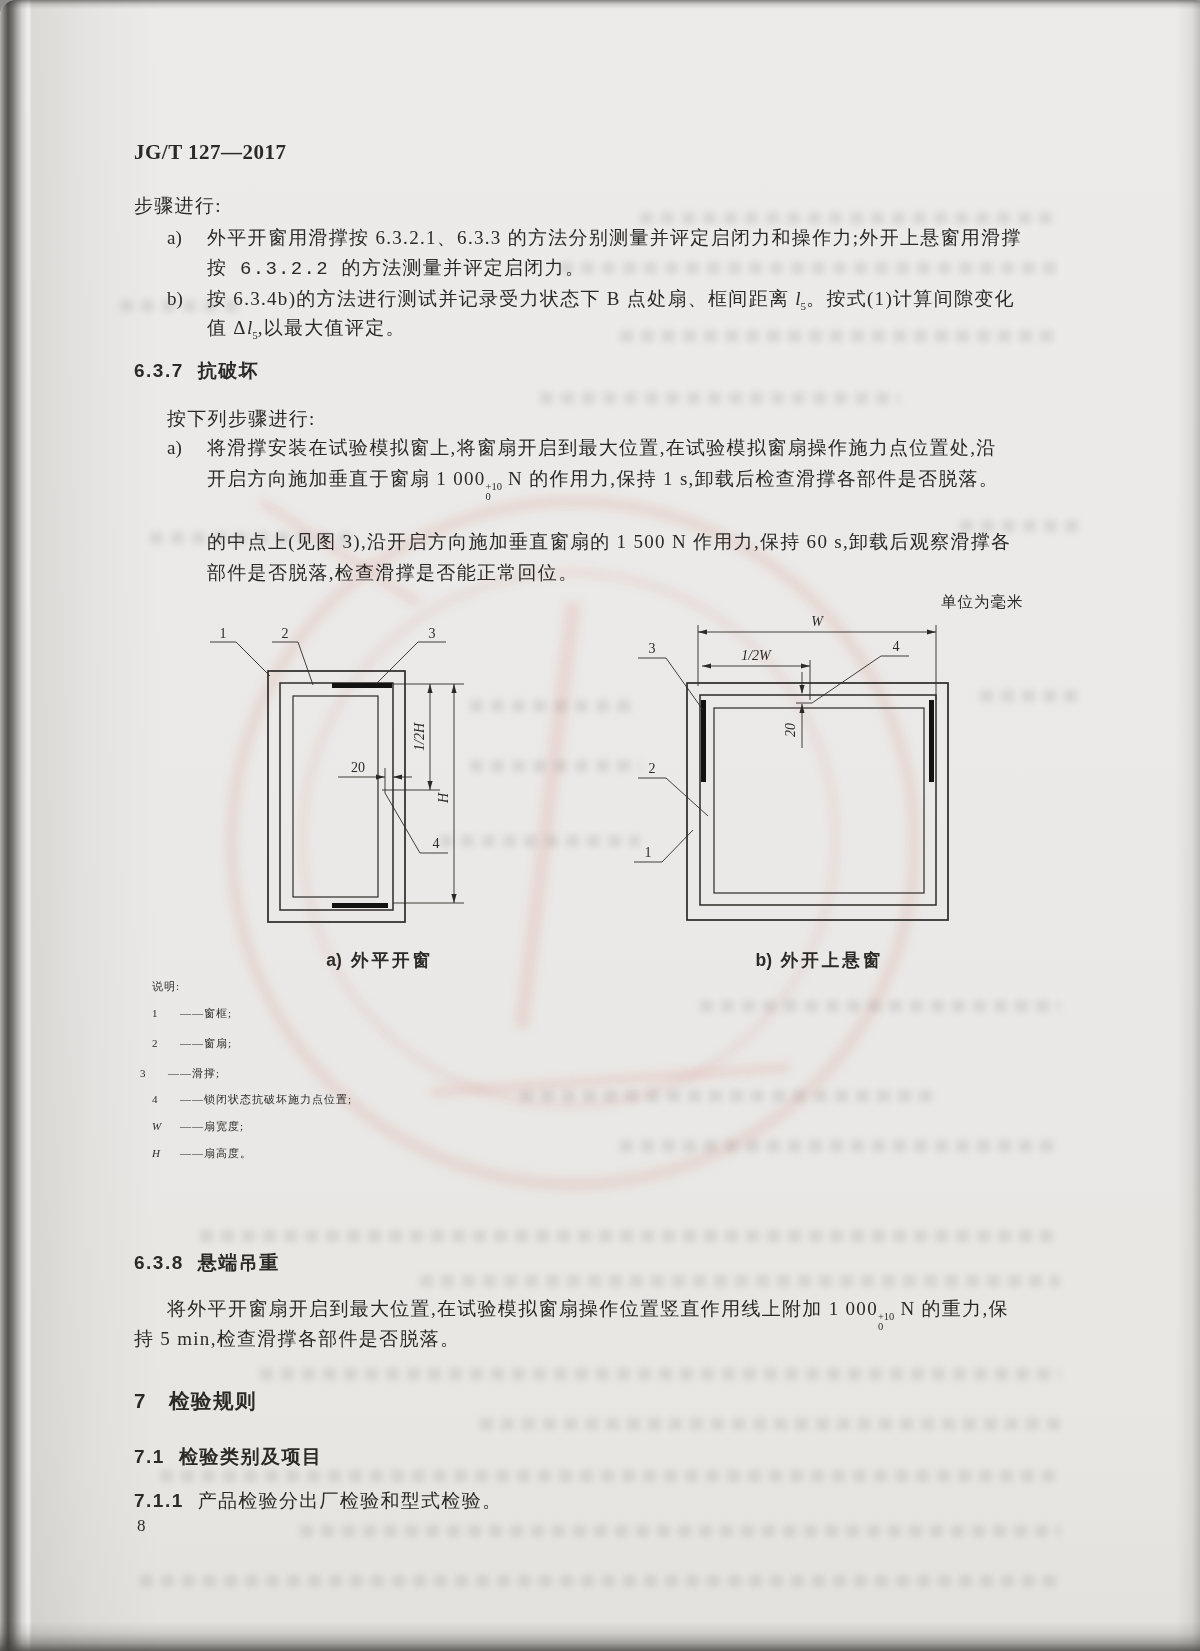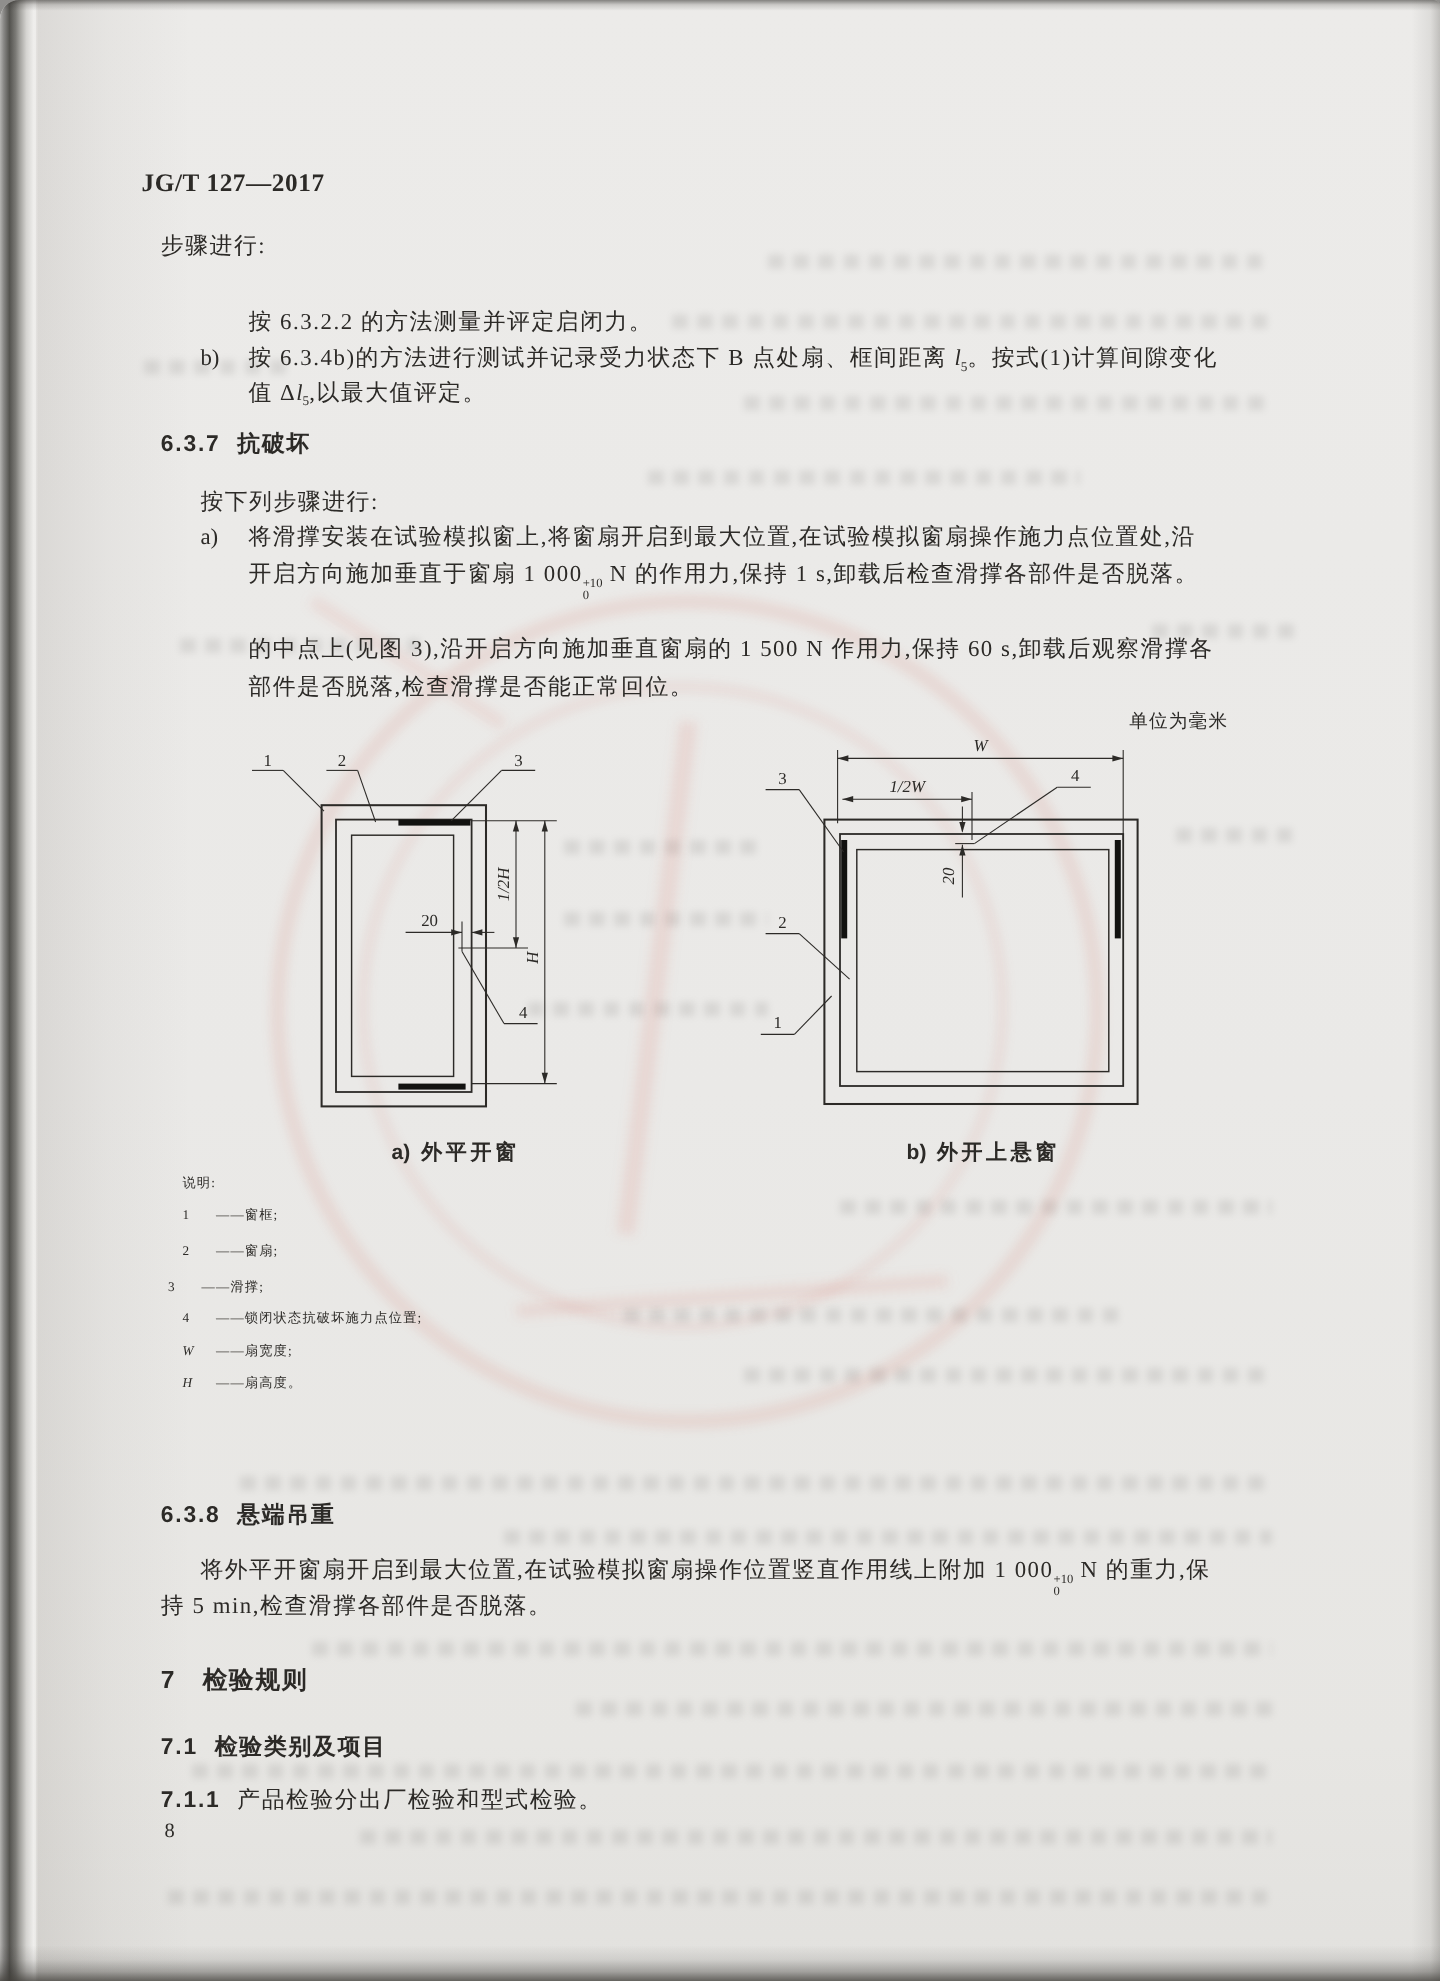--- a/index.html
+++ b/index.html
@@ -78,25 +78,28 @@
   </div>
 
   <div>
     <div class="ring" style="left:225px;top:495px;width:670px;height:670px;border:13px solid rgba(205,74,60,0.10);"></div>
     <div class="ring" style="left:298px;top:568px;width:524px;height:524px;border:9px solid rgba(205,74,60,0.08);"></div>
     <div class="streak" style="left:245px;top:548px;width:190px;height:9px;transform:rotate(33deg);"></div>
     <div class="streak" style="left:540px;top:600px;width:15px;height:430px;transform:rotate(7deg);"></div>
     <div class="streak" style="left:430px;top:1075px;width:360px;height:10px;transform:rotate(-4deg);"></div>
   </div>
 
-  <div class="ln" style="left:118px;top:140px;font-weight:700;font-size:21px;letter-spacing:0.5px;">JG/T 127—2017</div>
+  <div class="ln" style="left:134px;top:140px;font-weight:700;font-size:21px;letter-spacing:0.5px;">JG/T 127—2017</div>
 
   <div class="ln" style="left:134px;top:194px;">步骤进行:</div>
 
-  <div class="ln" style="left:207px;top:257px;">按 6.3.2.2 的方法测量并评定启闭力。</div>
+  <div class="ln" style="left:167px;top:226px;">
+    <span class="marker">a)</span><span>外平开窗用滑撑按 6.3.2.1、6.3.3 的方法分别测量并评定启闭力和操作力;外开上悬窗用滑撑</span>
+  </div>
+  <div class="ln" style="left:207px;top:257px;font-family:Liberation Mono, monospace;">按 6.3.2.2 的方法测量并评定启闭力。</div>
 
   <div class="ln" style="left:167px;top:287px;">
     <span class="marker">b)</span><span>按 6.3.4b)的方法进行测试并记录受力状态下 B 点处扇、框间距离 </span><i class="it">l</i><sub>5</sub><span>。按式(1)计算间隙变化</span>
   </div>
   <div class="ln" style="left:207px;top:316px;">
     <span>值 Δ</span><i class="it">l</i><sub>5</sub><span>,以最大值评定。</span>
   </div>
 
   <div class="ln hd" style="left:134px;top:359px;">
     <span>6.3.7</span><span class="num-gap"></span><span>抗破坏</span>

